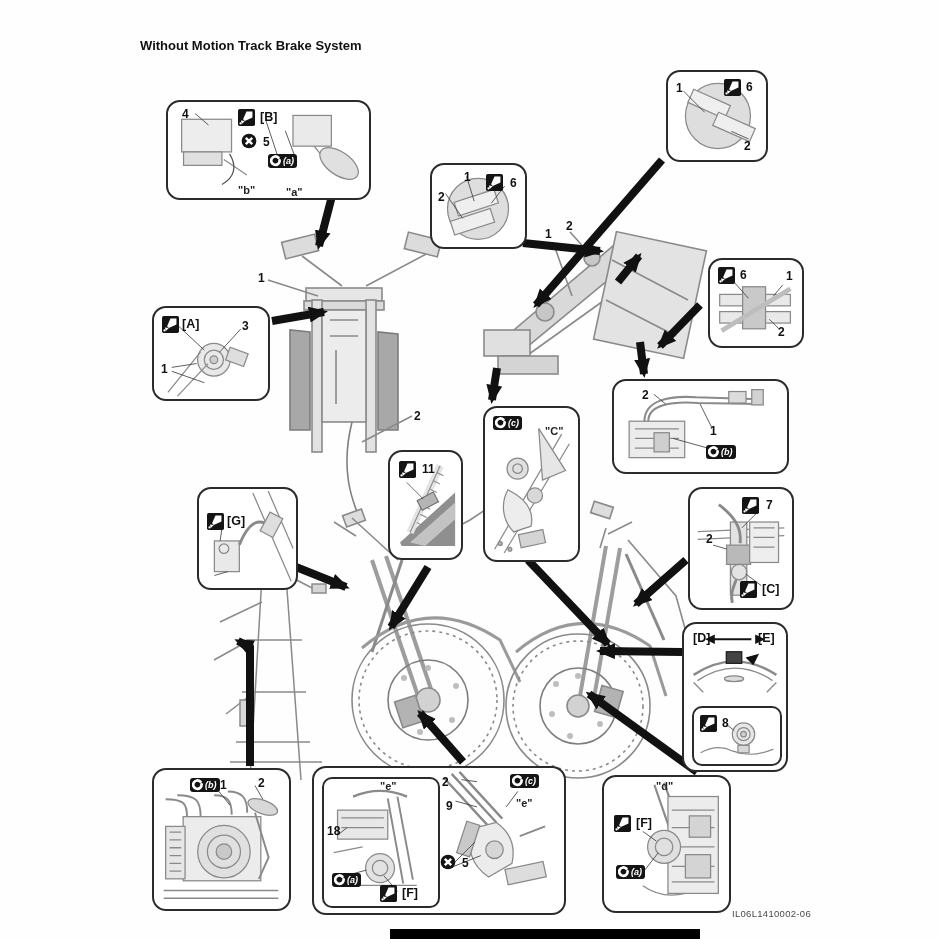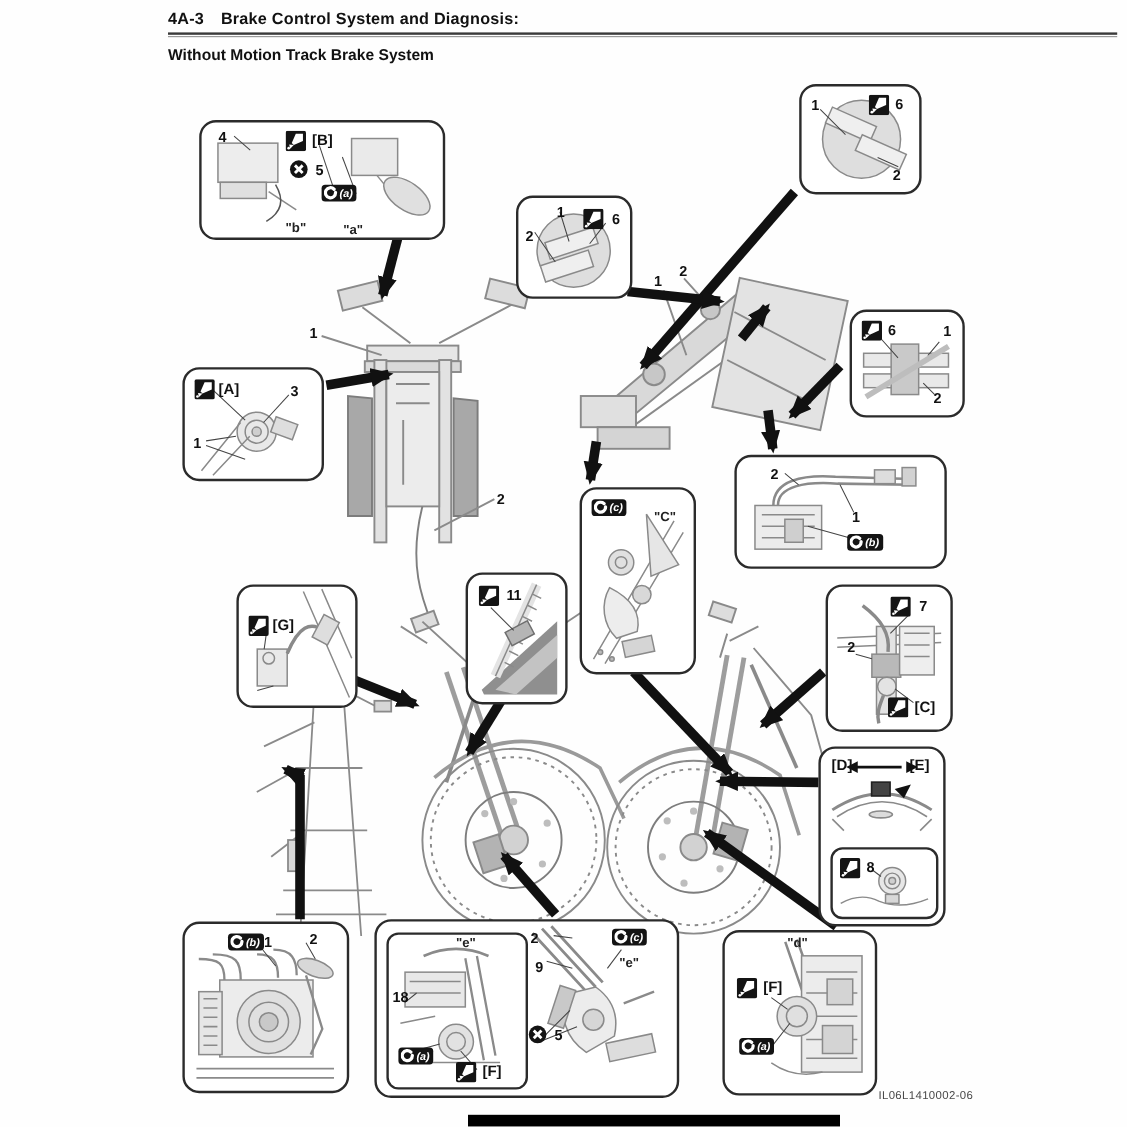--- a/index.html
+++ b/index.html
@@ -26,27 +26,20 @@
   .figcode{position:absolute;left:732px;top:908px;font-size:9.5px;color:#4a4a4a;letter-spacing:.3px;}
   .bottom-bar{position:absolute;left:390px;top:929px;width:310px;height:10px;background:#000;}
   .art{position:absolute;left:0;top:0;pointer-events:none;}
   .lbl{position:absolute;font-size:12px;font-weight:bold;color:#111;line-height:1;}
 </style>
 </head>
 <body>
 
 <div class="page">
 
-  <div class="hdr">
-    <div class="hdr-line">
-      <span>4A-3</span>
-      <span>Brake Control System and Diagnosis:</span>
-    </div>
-    <div class="hdr-rule"></div>
-  </div>
   <div class="sub">Without Motion Track Brake System</div>
 
   <svg class="art" width="939" height="939" viewBox="0 0 939 939">
     <defs>
       <marker id="ah" markerUnits="userSpaceOnUse" markerWidth="20" markerHeight="18" refX="15" refY="8" orient="auto">
         <path d="M0,0 L19,8 L0,16 Z" fill="#111"></path>
       </marker>
     </defs>
 
     <g stroke="#8a8a8a" stroke-width="1.6" fill="none">
@@ -337,21 +330,21 @@
     </svg>
     <span class="icon ti" style="left:8px;top:8px">
       <svg viewBox="0 0 20 20">
           <path d="M14 4.5 A7 7 0 1 0 16 9" stroke="#fff" stroke-width="4.5" fill="none" stroke-linecap="round"></path>
         </svg>
       <span class="tl">(c)</span>
     </span>
     <span class="qt" style="left:60px;top:18px">"C"</span>
   </div>
 
-  <div class="box" style="left:388px;top:477px;width:85px;height:110px">
+  <div class="box" style="left:388px;top:450px;width:75px;height:110px">
     <svg class="sk" viewBox="0 0 85 110">
       <polygon points="12,100 78,40 78,104 14,104" fill="#8f8f8f"></polygon>
       <polygon points="24,100 78,52 78,72 42,104" fill="#c3c3c3"></polygon>
       <g stroke="#8a8a8a" stroke-width="1.3" fill="none">
         <path d="M60 8 L24 88" stroke-width="9" stroke="#e4e4e4"></path>
         <path d="M60 8 L24 88"></path>
         <path d="M56 16 L64 20 M52 26 L60 30 M48 36 L56 40 M40 56 L48 60 M36 66 L44 70 M32 76 L40 80"></path>
         <rect x="34" y="44" width="22" height="13" fill="#b5b5b5" transform="rotate(-28 45 50)" stroke="#6f6f6f"></rect>
         <path d="M20 28 L40 48" stroke="#444" stroke-width="0.9"></path>
       </g>

